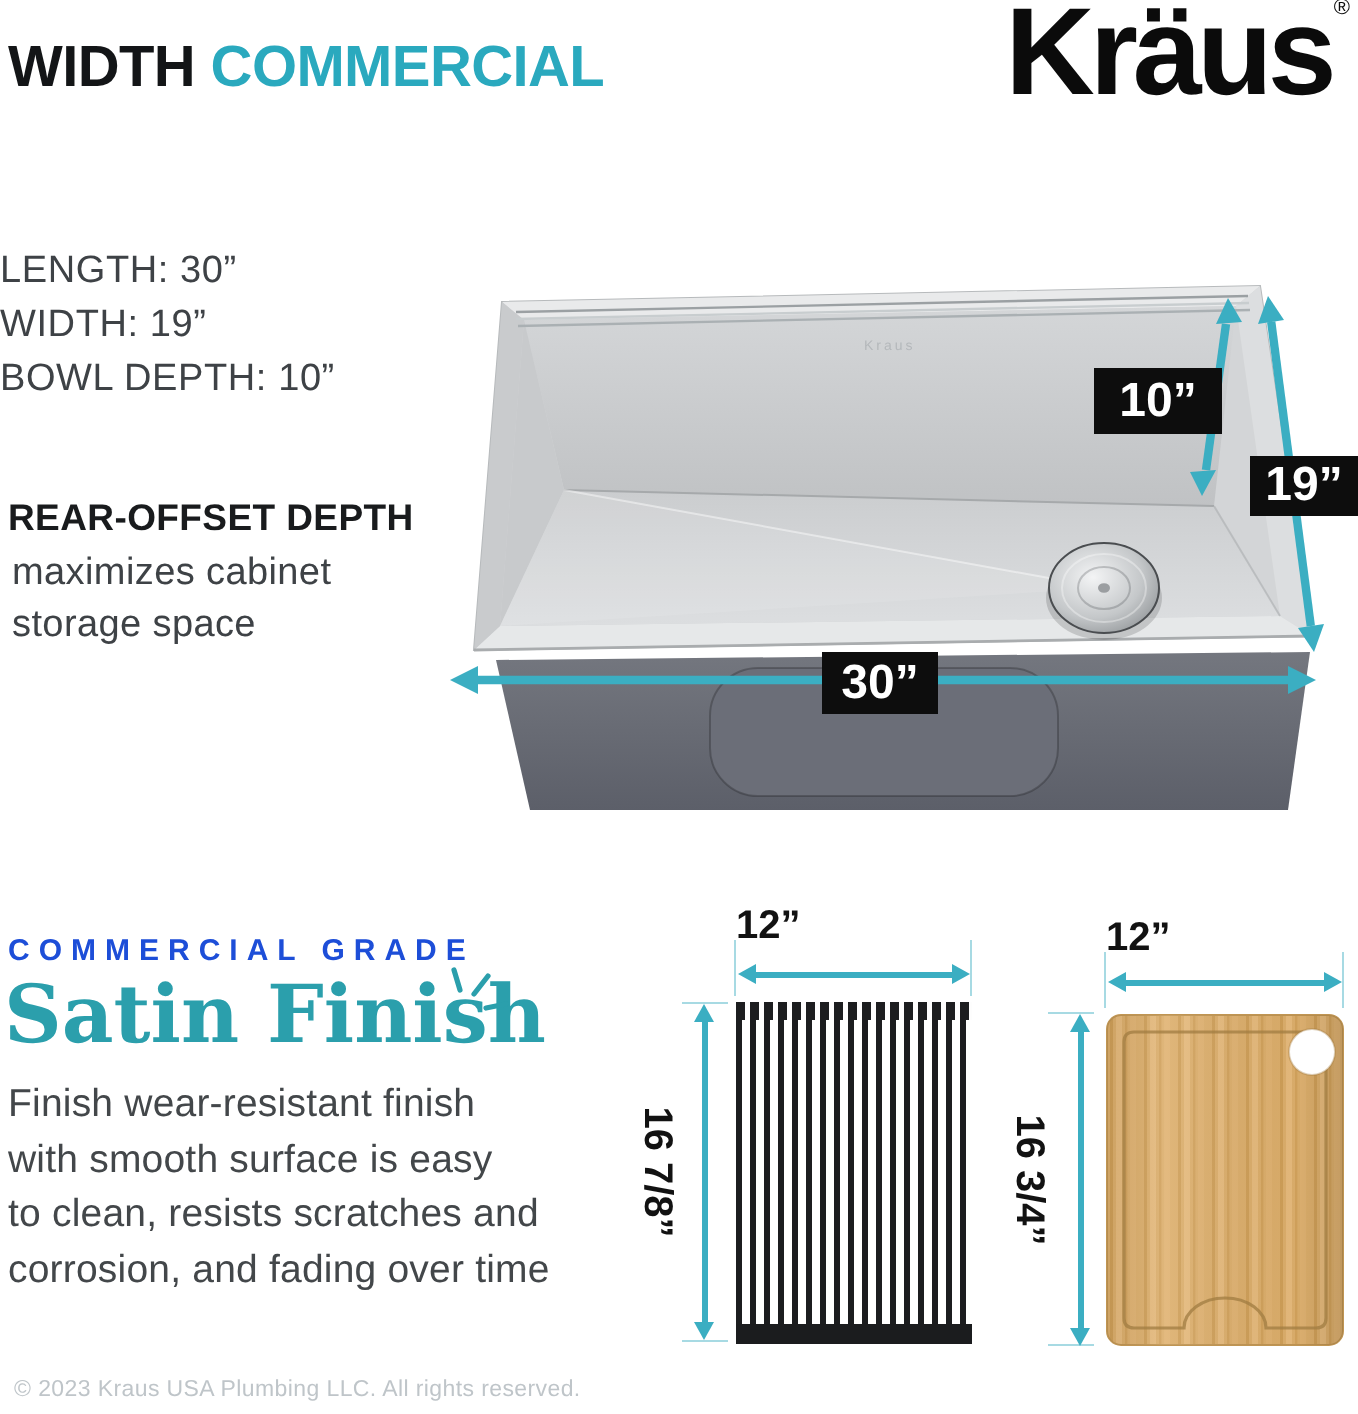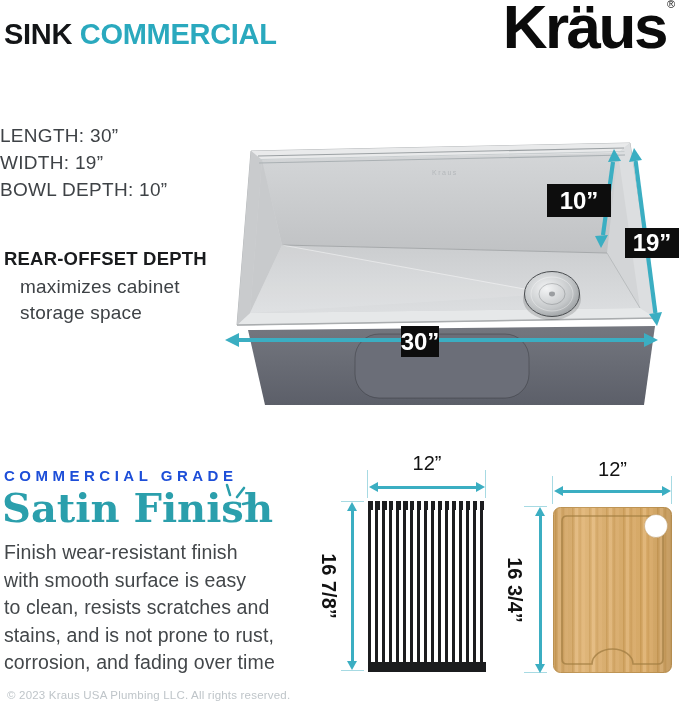--- a/index.html
+++ b/index.html
@@ -13,39 +13,39 @@
 
   
   .title{position:absolute;left:4px;top:18px;font-size:29px;font-weight:700;letter-spacing:-.3px;color:var(--ink);white-space:nowrap}
   .title .accent{color:var(--teal)}
   .brand{position:absolute;right:5px;top:-6px;font-size:62px;font-weight:700;letter-spacing:-2.5px;color:#0b0b0b;line-height:1.05;white-space:nowrap}
   .brand sup{font-size:11px;font-weight:400;letter-spacing:0;vertical-align:super;position:relative;top:-18px;left:1px}
 
   
   .spec-heading{position:absolute;left:4px;font-size:18.5px;font-weight:700;letter-spacing:.2px;color:#191b1d;white-space:nowrap}
   .spec-lines{position:absolute;left:0;top:122px;font-size:19px;line-height:27px;color:var(--body-text);letter-spacing:.3px}
-  .drain-lines{position:absolute;left:20px;top:274px;font-size:19px;line-height:25.5px;color:var(--body-text);letter-spacing:.2px}
+  .drain-lines{position:absolute;left:6px;top:274px;font-size:19px;line-height:25.5px;color:var(--body-text);letter-spacing:.2px}
 
   
   .sink-figure{position:absolute;left:225px;top:132px;width:454px;height:292px}
   .dim-box{position:absolute;background:var(--label-bg);color:#fff;font-weight:700;display:flex;align-items:center;justify-content:center;font-size:24px;letter-spacing:0}
   .dim-10{left:322px;top:52px;width:64px;height:33px}
   .dim-19{left:400px;top:96px;width:54px;height:30px}
-  .dim-30{left:176px;top:194px;width:38px;height:31px}
+  .dim-30{left:186px;top:194px;width:58px;height:31px}
   .arrow-line{stroke:var(--arrow);stroke-width:4.2px;fill:none}
   .arrow-head{fill:var(--arrow);stroke:none}
 
   
   .finish-eyebrow{position:absolute;left:4px;top:467px;font-size:15px;font-weight:700;letter-spacing:4.5px;color:#1d4ed8;white-space:nowrap}
   .finish-title{position:absolute;left:2px;top:484px;font-family:"DejaVu Serif",serif;font-weight:700;font-size:40px;color:var(--satin);white-space:nowrap}
   .sparkle{position:absolute;left:224px;top:482px}
   .finish-body{position:absolute;left:4px;top:539px;font-size:19.5px;line-height:27.5px;color:#43474a;letter-spacing:.1px;white-space:nowrap}
 
   
-  .acc-label{position:absolute;font-size:20px;font-weight:400;color:#121212;text-align:center;white-space:nowrap}
+  .acc-label{position:absolute;font-size:20px;font-weight:700;color:#121212;text-align:left;white-space:nowrap}
   .acc-label-v{position:absolute;font-size:20px;font-weight:700;color:#121212;white-space:nowrap;transform:translate(-50%,-50%) rotate(90deg)}
   .h-arrow{position:absolute;height:10px}
   .h-arrow::before,.h-arrow::after{content:"";position:absolute;top:0;width:0;height:0;border:5px solid transparent}
   .h-arrow::before{left:0;border-left:0;border-right:9px solid var(--arrow)}
   .h-arrow::after{right:0;border-right:0;border-left:9px solid var(--arrow)}
   .h-arrow .shaft{position:absolute;left:6px;right:6px;top:3.5px;height:3px;background:var(--arrow)}
   .v-arrow{position:absolute;width:10px}
   .v-arrow::before,.v-arrow::after{content:"";position:absolute;left:0;width:0;height:0;border:5px solid transparent}
   .v-arrow::before{top:0;border-top:0;border-bottom:9px solid var(--arrow)}
   .v-arrow::after{bottom:0;border-bottom:0;border-top:9px solid var(--arrow)}
@@ -62,21 +62,21 @@
   .board{position:absolute;left:553px;top:507px;width:119px;height:166px}
 
   
   .copyright{position:absolute;left:7px;top:689px;font-size:11.5px;letter-spacing:.2px;color:var(--muted);white-space:nowrap}
 </style>
 </head>
 <body>
 
 <div class="stage">
 
-  <div class="title"><span>SINK</span><span>&nbsp;</span><span class="accent">COMMERCIAL</span></div>
+  <div class="title"><span>WIDTH</span><span>&nbsp;</span><span class="accent">COMMERCIAL</span></div>
 
   <div class="brand"><span>Kräus</span><sup>®</sup></div>
 
   <div class="spec-lines">
     <div>LENGTH: 30”</div>
     <div>WIDTH: 19”</div>
     <div>BOWL DEPTH: 10”</div>
   </div>
   <div class="spec-heading" style="top:248px">REAR-OFFSET DEPTH</div>
   <div class="drain-lines">
@@ -174,21 +174,20 @@
     <g stroke="var(--satin)" stroke-width="2.6" stroke-linecap="round" fill="none">
       <line x1="6" y1="13" x2="3" y2="3"></line>
       <line x1="13" y1="15" x2="20" y2="6"></line>
       <line x1="19" y1="22" x2="29" y2="20"></line>
     </g>
   </svg>
   <div class="finish-body">
     <div>Finish wear-resistant finish</div>
     <div>with smooth surface is easy</div>
     <div>to clean, resists scratches and</div>
-    <div>stains, and is not prone to rust,</div>
     <div>corrosion, and fading over time</div>
   </div>
 
   <div class="acc-label" style="left:368px;top:452px;width:118px">12”</div>
   <div class="ext-line" style="left:367px;top:470px;width:1px;height:28px"></div>
   <div class="ext-line" style="left:485px;top:470px;width:1px;height:28px"></div>
   <div class="h-arrow" style="left:369px;top:482px;width:116px">
       <span class="shaft"></span>
     </div>
 

